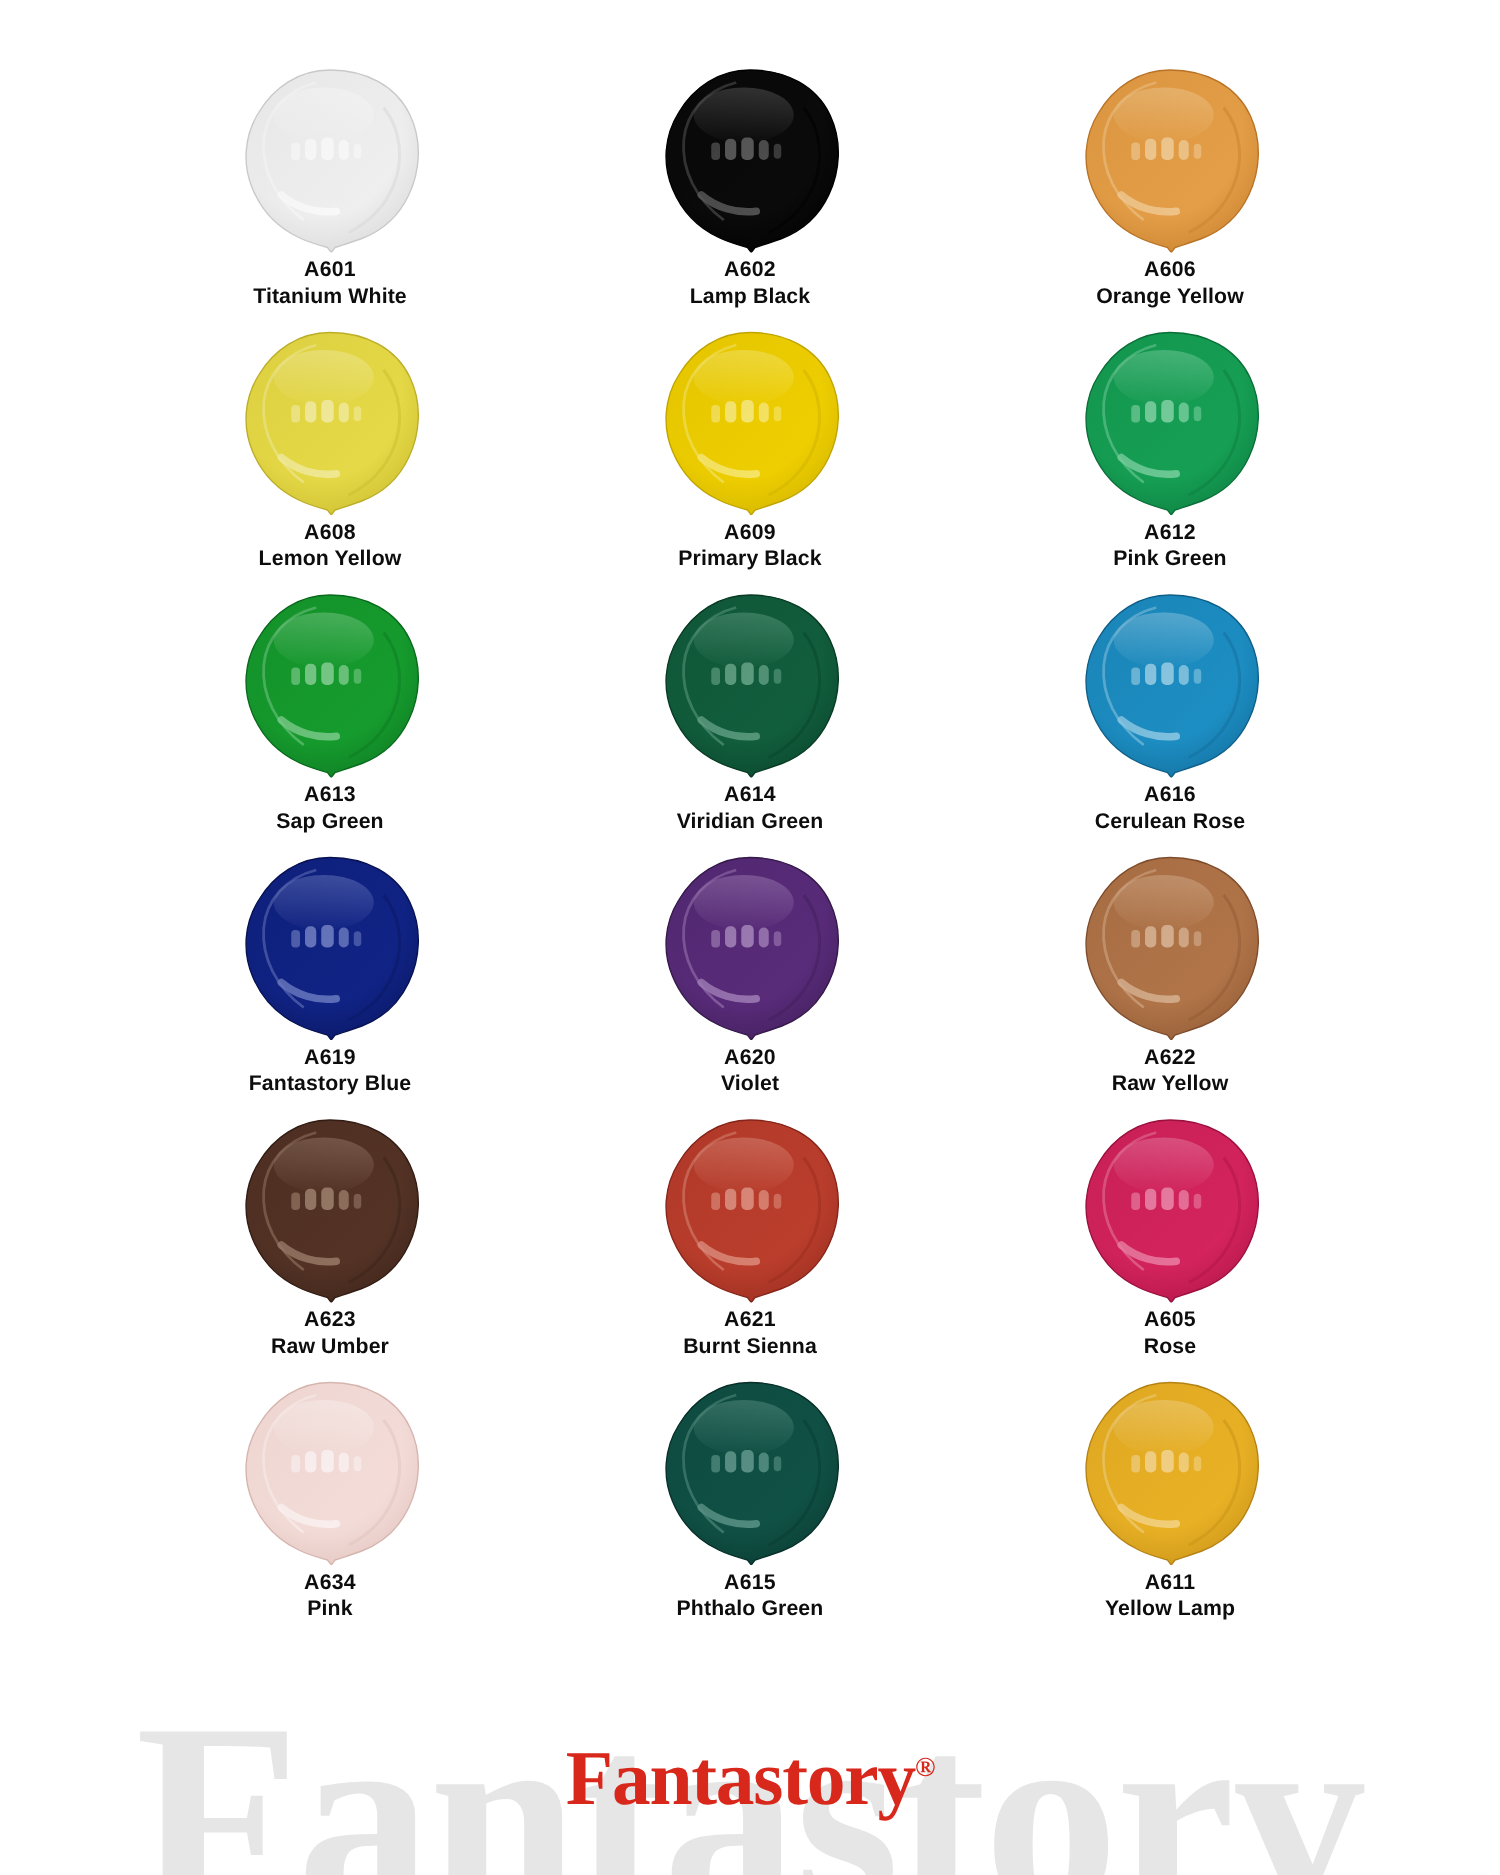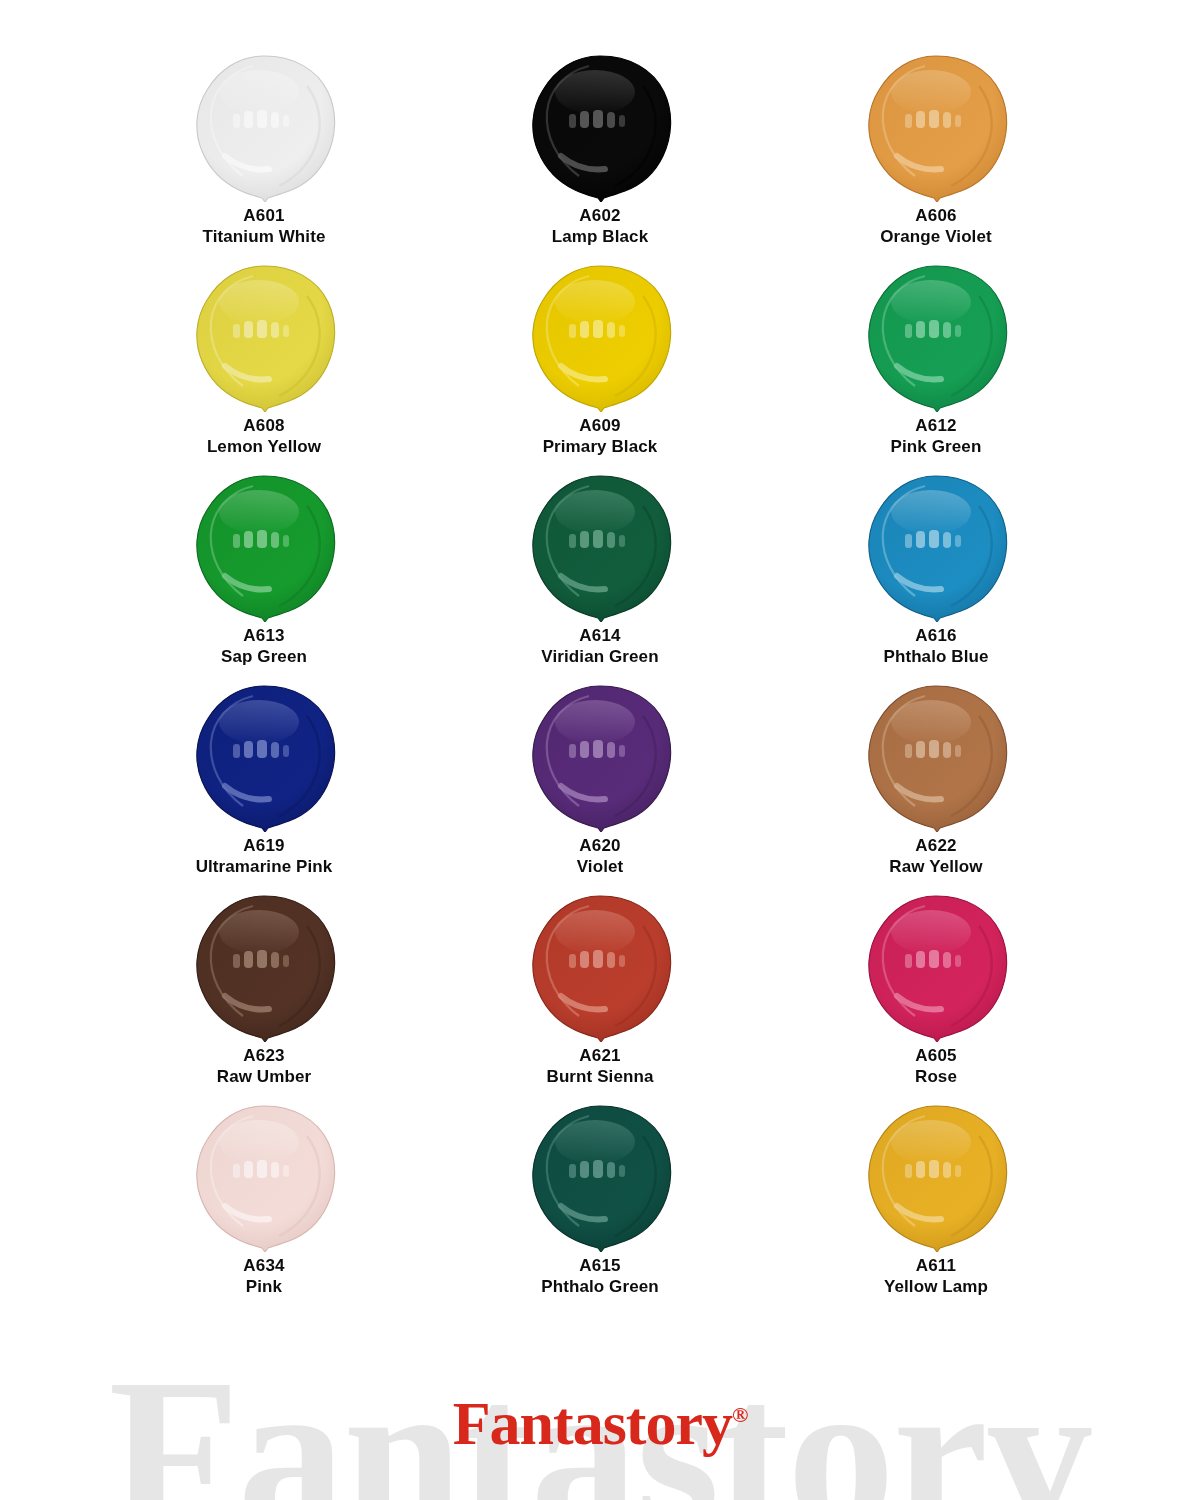--- a/index.html
+++ b/index.html
@@ -236,21 +236,21 @@
                 <rect x="82" y="60" width="8" height="16" rx="4" fill="#f6d6a3" opacity="0.85"></rect>
                 <rect x="94" y="63" width="6" height="12" rx="3" fill="#f6d6a3" opacity="0.6"></rect>
               </g>
               <path d="M36,104 C48,114 64,119 80,117" fill="none" stroke="#f6d6a3" stroke-opacity="0.8" stroke-width="6" stroke-linecap="round"></path>
               <path d="M75,4 C104,4 128,17 139,40 C149,61 147,85 138,104 C130,121 116,133 100,139 C92,142 85,144 79,146 L76,150 L73,146 C66,144 58,142 50,138 C33,130 20,116 13,99 C5,80 6,57 18,38 C30,18 50,4 75,4 Z" fill="url(#s2)" opacity="0.5" transform="translate(0,0)"></path>
             </svg>
           </div>
         </div>
         <div class="labels">
           <div class="code">A606</div>
-          <div class="name">Orange Violet</div>
+          <div class="name">Orange Yellow</div>
         </div>
       </div>
       <div class="swatch-cell">
         <div class="blob-wrap">
           <div class="blob">
             <svg viewBox="0 0 150 150">
               <defs>
                 <radialGradient id="g3" cx="42%" cy="32%" r="78%">
                   <stop offset="0%" stop-color="#e9dd4a"></stop>
                   <stop offset="62%" stop-color="#e9dd4a"></stop>
@@ -476,21 +476,21 @@
                 <rect x="82" y="60" width="8" height="16" rx="4" fill="#a4d9f0" opacity="0.85"></rect>
                 <rect x="94" y="63" width="6" height="12" rx="3" fill="#a4d9f0" opacity="0.6"></rect>
               </g>
               <path d="M36,104 C48,114 64,119 80,117" fill="none" stroke="#a4d9f0" stroke-opacity="0.8" stroke-width="6" stroke-linecap="round"></path>
               <path d="M75,4 C104,4 128,17 139,40 C149,61 147,85 138,104 C130,121 116,133 100,139 C92,142 85,144 79,146 L76,150 L73,146 C66,144 58,142 50,138 C33,130 20,116 13,99 C5,80 6,57 18,38 C30,18 50,4 75,4 Z" fill="url(#s8)" opacity="0.5" transform="translate(0,0)"></path>
             </svg>
           </div>
         </div>
         <div class="labels">
           <div class="code">A616</div>
-          <div class="name">Phthalo Blue</div>
+          <div class="name">Cerulean Rose</div>
         </div>
       </div>
       <div class="swatch-cell">
         <div class="blob-wrap">
           <div class="blob">
             <svg viewBox="0 0 150 150">
               <defs>
                 <radialGradient id="g9" cx="42%" cy="32%" r="78%">
                   <stop offset="0%" stop-color="#11258a"></stop>
                   <stop offset="62%" stop-color="#11258a"></stop>
@@ -516,21 +516,21 @@
                 <rect x="82" y="60" width="8" height="16" rx="4" fill="#7b8bd0" opacity="0.85"></rect>
                 <rect x="94" y="63" width="6" height="12" rx="3" fill="#7b8bd0" opacity="0.6"></rect>
               </g>
               <path d="M36,104 C48,114 64,119 80,117" fill="none" stroke="#7b8bd0" stroke-opacity="0.8" stroke-width="6" stroke-linecap="round"></path>
               <path d="M75,4 C104,4 128,17 139,40 C149,61 147,85 138,104 C130,121 116,133 100,139 C92,142 85,144 79,146 L76,150 L73,146 C66,144 58,142 50,138 C33,130 20,116 13,99 C5,80 6,57 18,38 C30,18 50,4 75,4 Z" fill="url(#s9)" opacity="0.5" transform="translate(0,0)"></path>
             </svg>
           </div>
         </div>
         <div class="labels">
           <div class="code">A619</div>
-          <div class="name">Ultramarine Pink</div>
+          <div class="name">Fantastory Blue</div>
         </div>
       </div>
       <div class="swatch-cell">
         <div class="blob-wrap">
           <div class="blob">
             <svg viewBox="0 0 150 150">
               <defs>
                 <radialGradient id="g10" cx="42%" cy="32%" r="78%">
                   <stop offset="0%" stop-color="#5c2d7e"></stop>
                   <stop offset="62%" stop-color="#5c2d7e"></stop>

